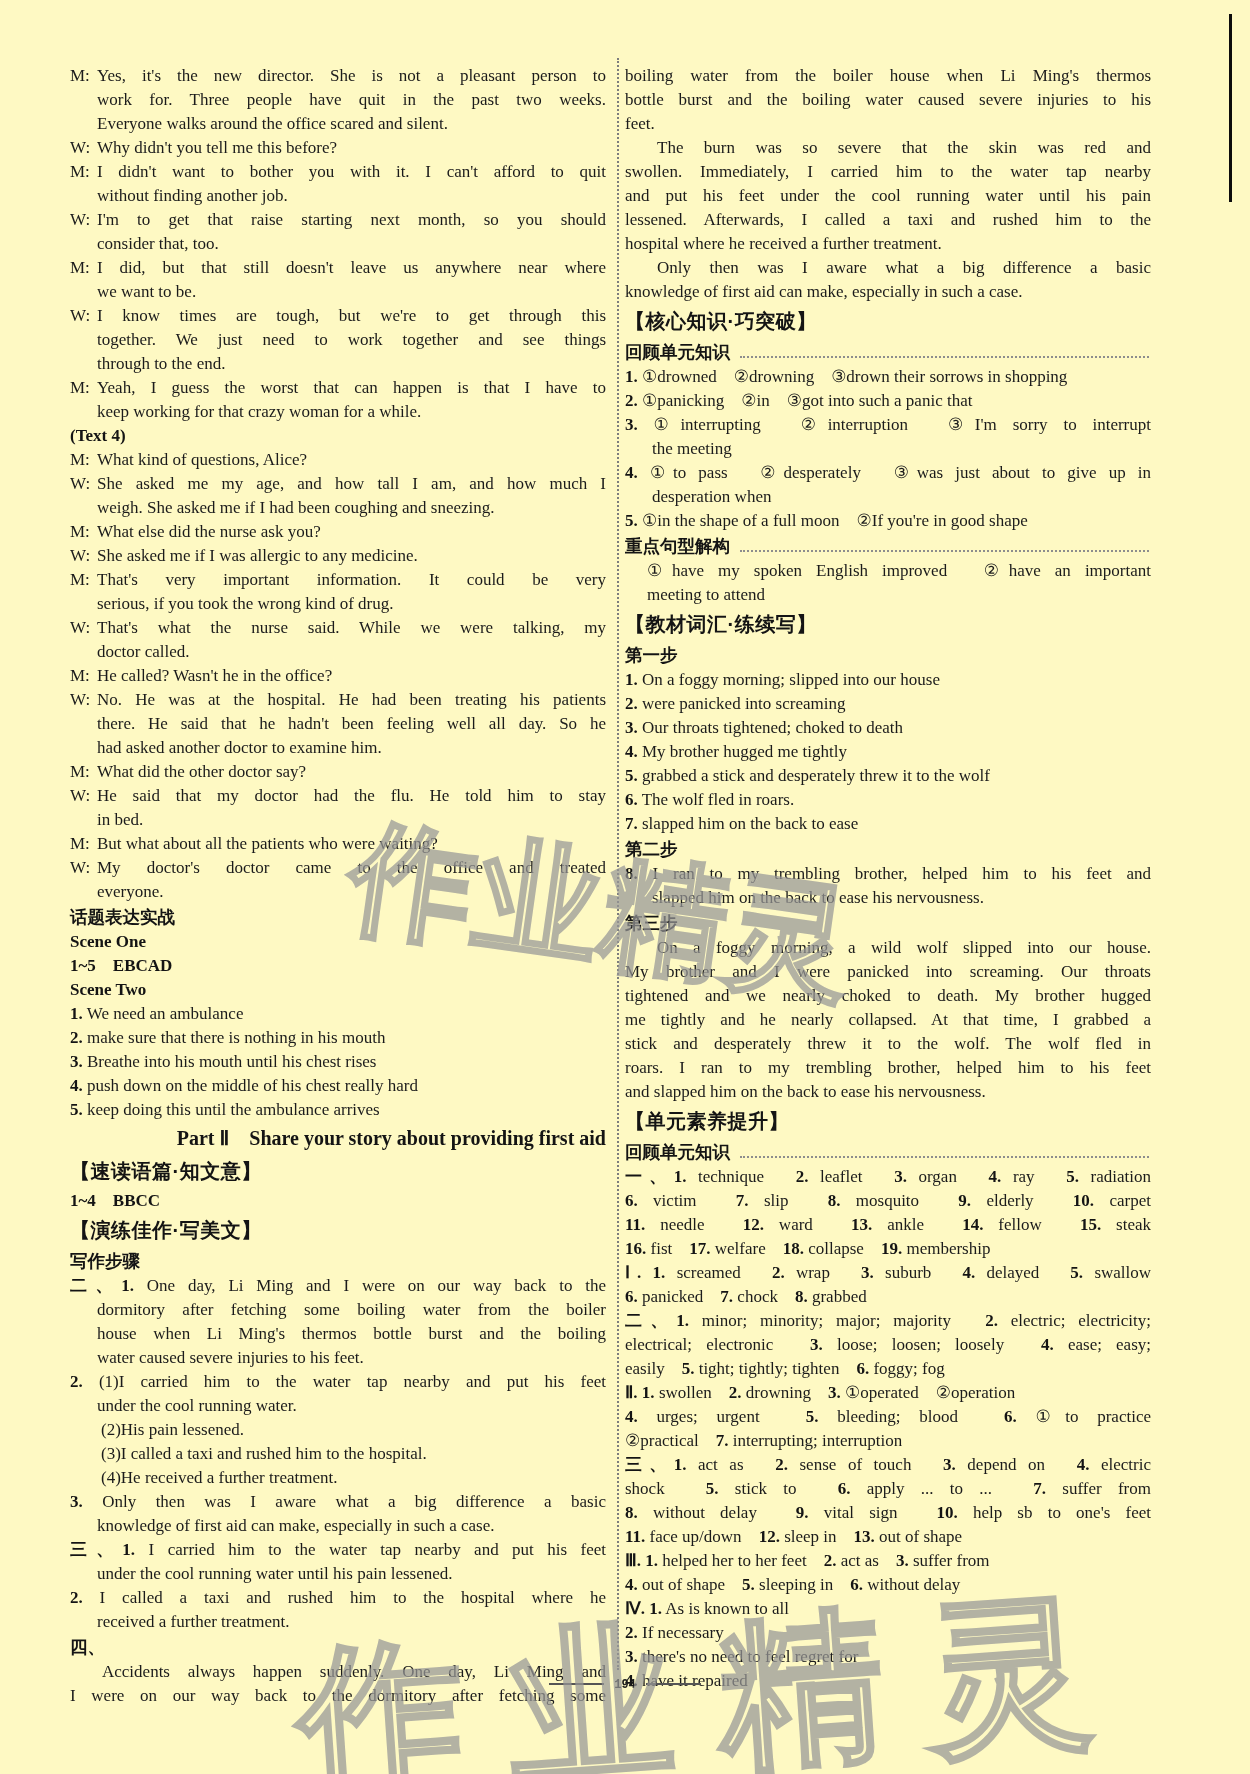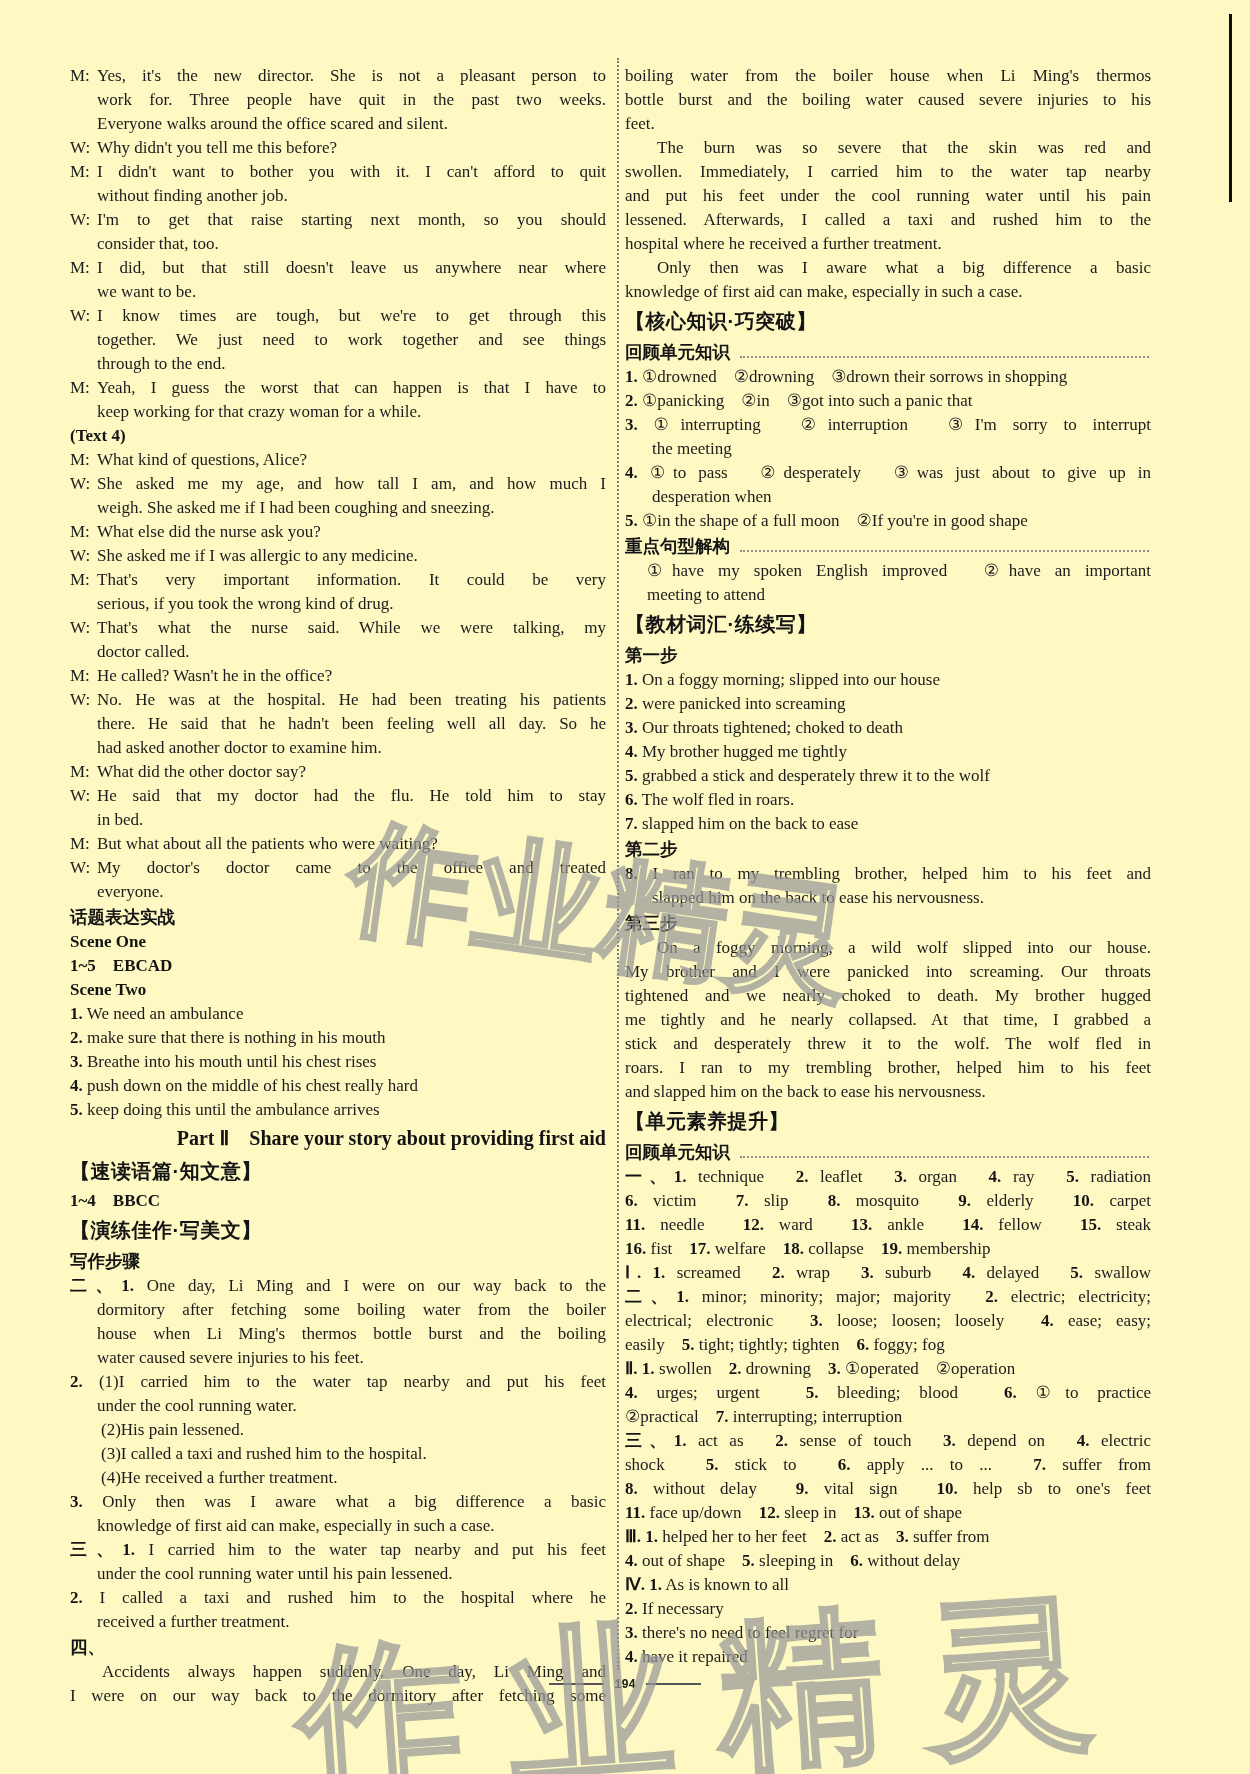--- a/index.html
+++ b/index.html
@@ -158,20 +158,21 @@
       <div class="ln br"><b>【单元素养提升】</b></div>
       <div class="ln dot">
         <b>回顾单元知识</b>
         <i class="leader"></i>
       </div>
       <div class="ln itm f"><b>一、1.</b> technique　<b>2.</b> leaflet　<b>3.</b> organ　<b>4.</b> ray　<b>5.</b> radiation</div>
       <div class="ln itm f"><b>6.</b> victim　<b>7.</b> slip　<b>8.</b> mosquito　<b>9.</b> elderly　<b>10.</b> carpet</div>
       <div class="ln itm f"><b>11.</b> needle　<b>12.</b> ward　<b>13.</b> ankle　<b>14.</b> fellow　<b>15.</b> steak</div>
       <div class="ln itm"><b>16.</b> fist　<b>17.</b> welfare　<b>18.</b> collapse　<b>19.</b> membership</div>
       <div class="ln itm f"><b>Ⅰ. 1.</b> screamed　<b>2.</b> wrap　<b>3.</b> suburb　<b>4.</b> delayed　<b>5.</b> swallow</div>
+      <div class="ln itm"><b>6.</b> panicked　<b>7.</b> chock　<b>8.</b> grabbed</div>
       <div class="ln itm f"><b>二、1.</b> minor; minority; major; majority　<b>2.</b> electric; electricity;</div>
       <div class="ln  f">electrical; electronic　<b>3.</b> loose; loosen; loosely　<b>4.</b> ease; easy;</div>
       <div class="ln">easily　<b>5.</b> tight; tightly; tighten　<b>6.</b> foggy; fog</div>
       <div class="ln itm"><b>Ⅱ. 1.</b> swollen　<b>2.</b> drowning　<b>3.</b> ①operated　②operation</div>
       <div class="ln itm f"><b>4.</b> urges; urgent　<b>5.</b> bleeding; blood　<b>6.</b> ①to practice</div>
       <div class="ln">②practical　<b>7.</b> interrupting; interruption</div>
       <div class="ln itm f"><b>三、1.</b> act as　<b>2.</b> sense of touch　<b>3.</b> depend on　<b>4.</b> electric</div>
       <div class="ln  f">shock　<b>5.</b> stick to　<b>6.</b> apply ... to ...　<b>7.</b> suffer from</div>
       <div class="ln itm f"><b>8.</b> without delay　<b>9.</b> vital sign　<b>10.</b> help sb to one's feet</div>
       <div class="ln itm"><b>11.</b> face up/down　<b>12.</b> sleep in　<b>13.</b> out of shape</div>

